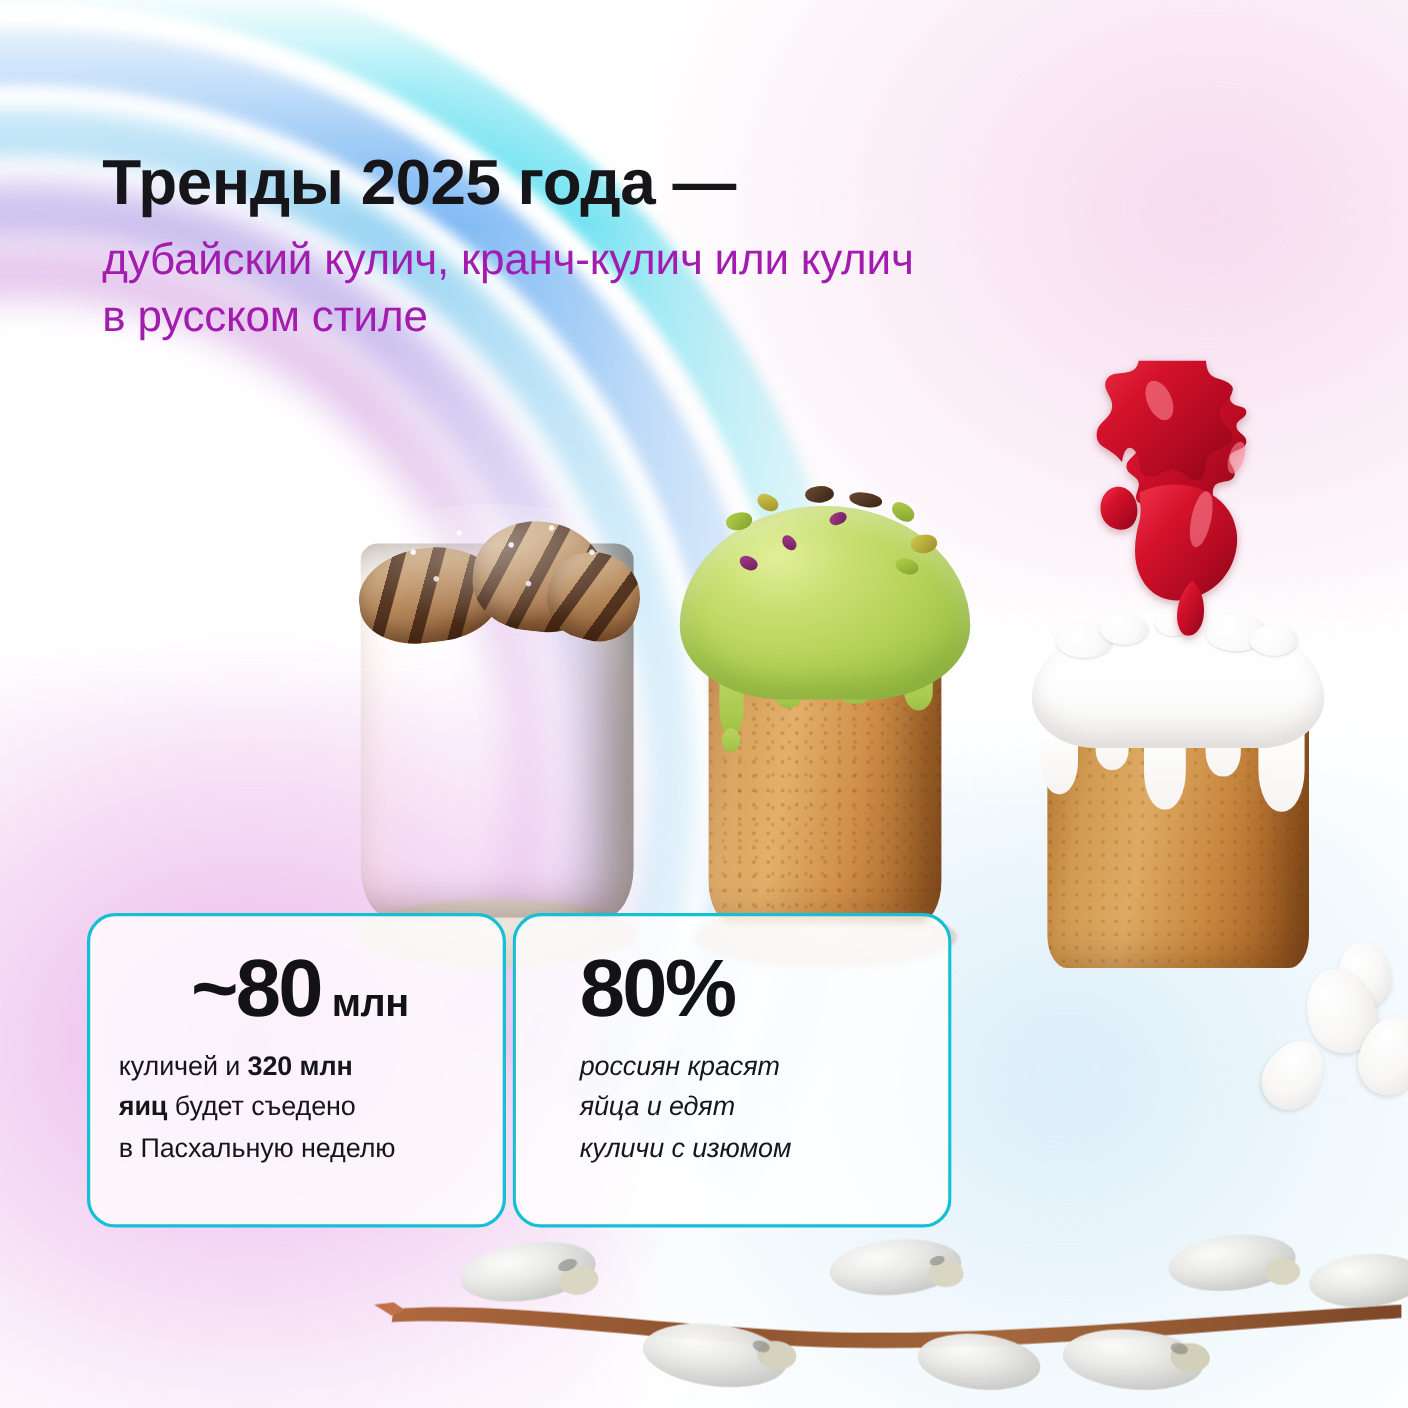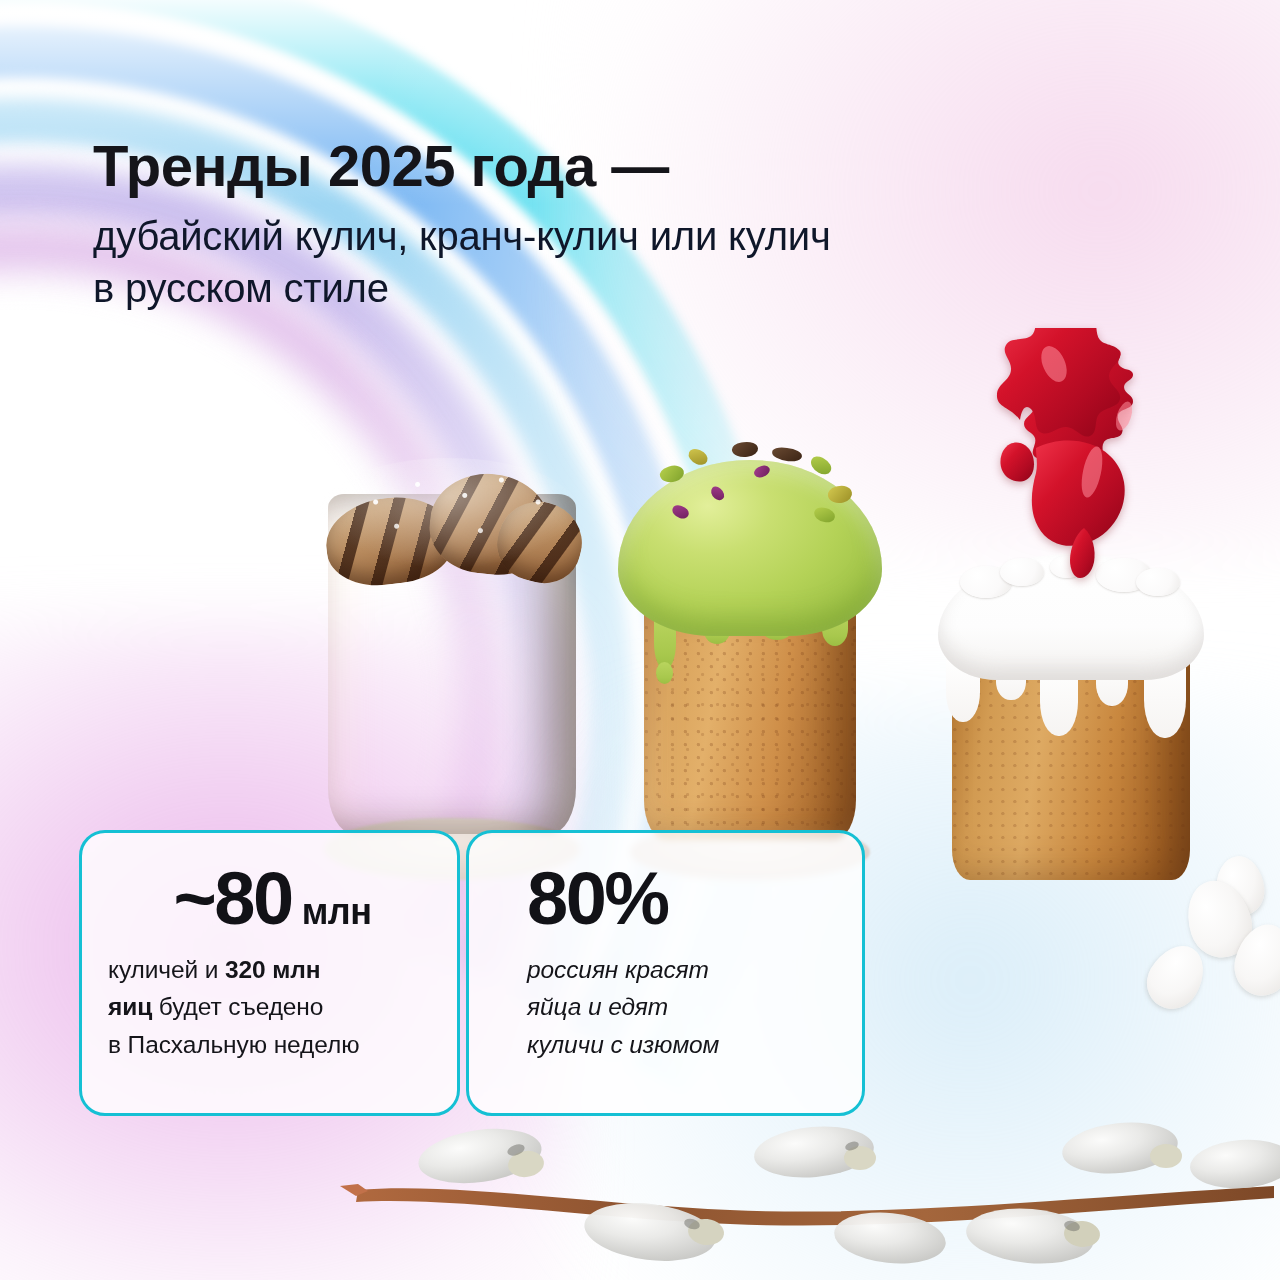--- a/index.html
+++ b/index.html
@@ -105,21 +105,21 @@
   }
 
   
   .head{ position:absolute; left:93px; top:136px; width:1010px; }
   .title{
     font-size:58px; font-weight:700; letter-spacing:-.5px;
     color:#15151a; line-height:1.03; white-space:nowrap;
   }
   .subtitle{
     margin-top:14px;
-    font-size:40px; font-weight:400; color:#0f172a;
+    font-size:40px; font-weight:400; color:#a21caf;
     line-height:1.30; letter-spacing:-.2px;
   }
 
   
   .cakes{ position:absolute; left:0; top:0; width:1280px; height:1280px; }
   .cake{ position:absolute; }
 
   
   .cake1{ left:312px; top:440px; width:280px; height:440px; }
   .c1-plate{

